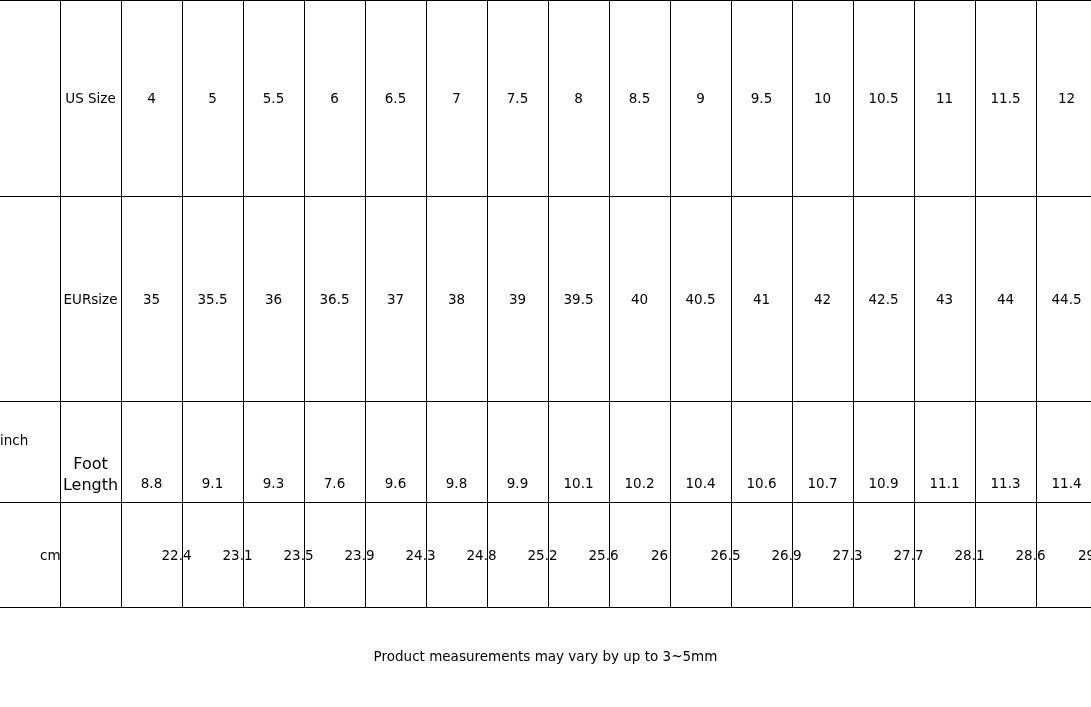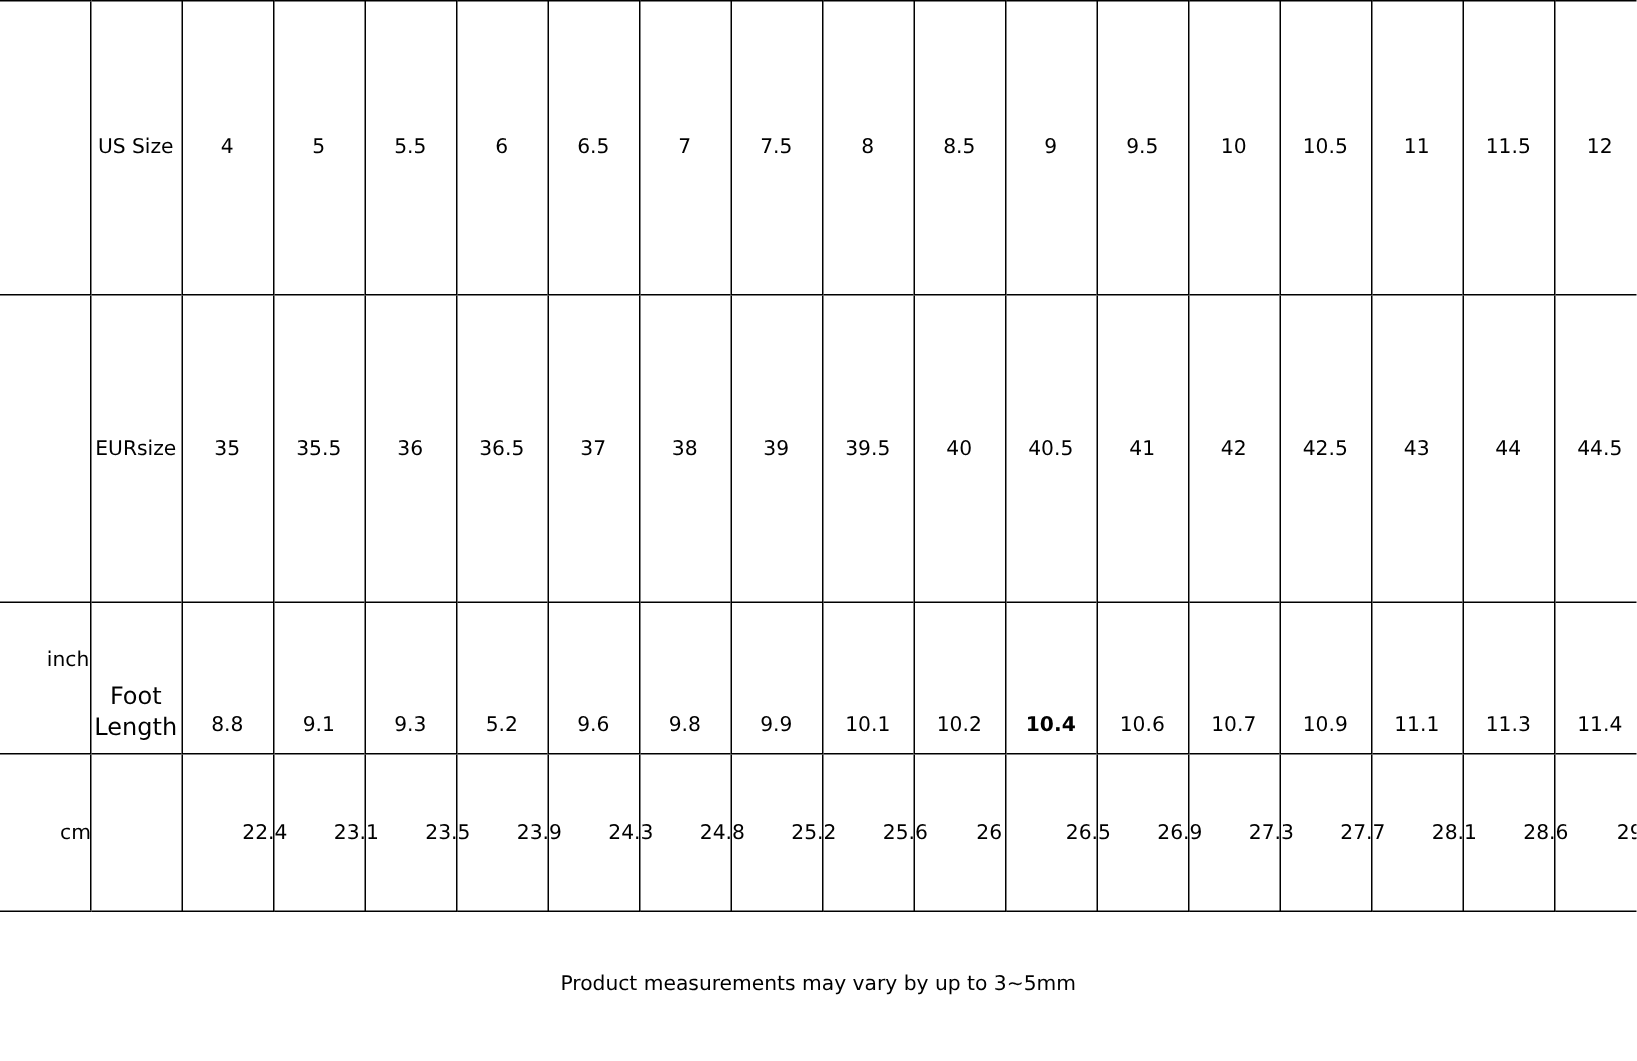--- a/index.html
+++ b/index.html
@@ -40,21 +40,21 @@
     vertical-align: middle;
     padding: 0;
     line-height: 1.25;
   }
 
   
   table.size-chart td.unit-col {
     border-left: none;
     border-right: none;
     width: 60px;
-    text-align: right;
+    text-align: left;
     font-size: 13.5px;
   }
   table.size-chart td.row-label {
     width: 61px;
     border-left: 1px solid #000000;
     border-right: 1px solid #000000;
     text-align: center;
     font-size: 13.5px;
   }
 
@@ -158,27 +158,27 @@
       </td>
       <td class="row-label" style="vertical-align:bottom; padding-bottom:6px;">
         <span class="foot-length-label">
           <span>Foot</span><br>
           <span>Length</span>
         </span>
       </td>
       <td style="vertical-align:bottom; padding-bottom:10px;">8.8</td>
       <td style="vertical-align:bottom; padding-bottom:10px;">9.1</td>
       <td style="vertical-align:bottom; padding-bottom:10px;">9.3</td>
-      <td style="vertical-align:bottom; padding-bottom:10px;">5.2</td>
+      <td style="vertical-align:bottom; padding-bottom:10px;">7.6</td>
       <td style="vertical-align:bottom; padding-bottom:10px;margin-left:26px;">9.6</td>
       <td style="vertical-align:bottom; padding-bottom:10px;">9.8</td>
       <td style="vertical-align:bottom; padding-bottom:10px;">9.9</td>
       <td style="vertical-align:bottom; padding-bottom:10px;">10.1</td>
       <td style="vertical-align:bottom; padding-bottom:10px;">10.2</td>
-      <td style="vertical-align:bottom; padding-bottom:10px;font-weight:bold;">10.4</td>
+      <td style="vertical-align:bottom; padding-bottom:10px;">10.4</td>
       <td style="vertical-align:bottom; padding-bottom:10px;">10.6</td>
       <td style="vertical-align:bottom; padding-bottom:10px;">10.7</td>
       <td style="vertical-align:bottom; padding-bottom:10px;">10.9</td>
       <td style="vertical-align:bottom; padding-bottom:10px;">11.1</td>
       <td style="vertical-align:bottom; padding-bottom:10px;">11.3</td>
       <td style="vertical-align:bottom; padding-bottom:10px;">11.4</td>
     </tr>
 
     <tr class="row-cm rule-top rule-bottom">
       <td class="unit-col">

